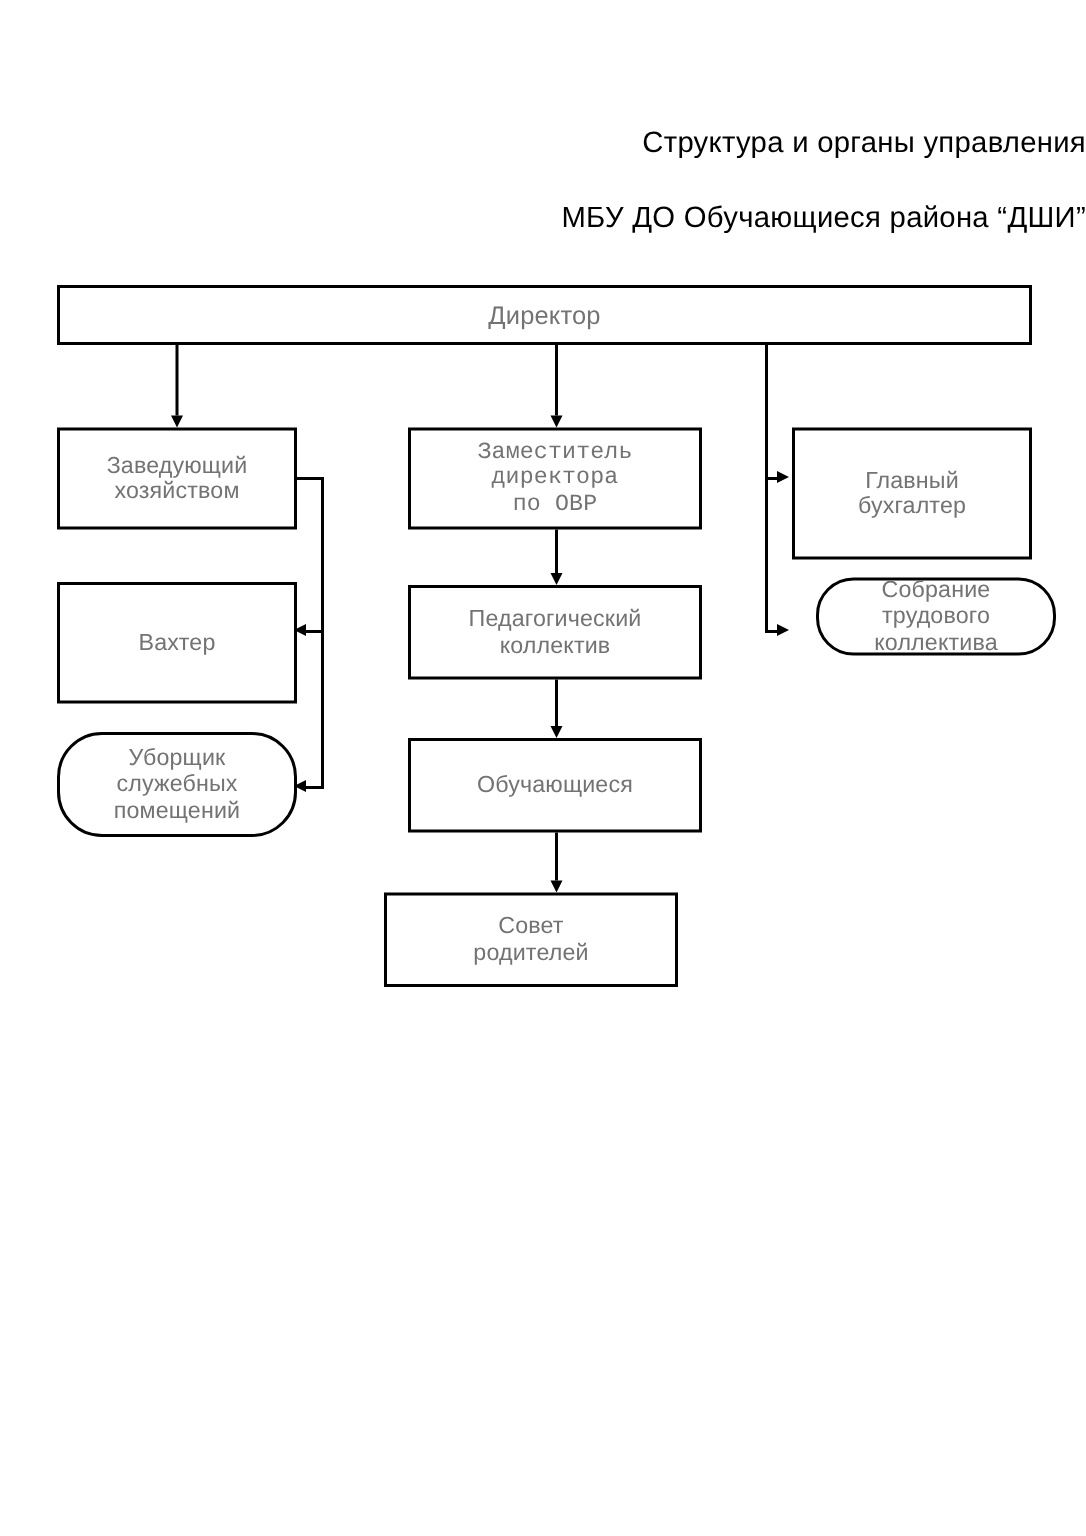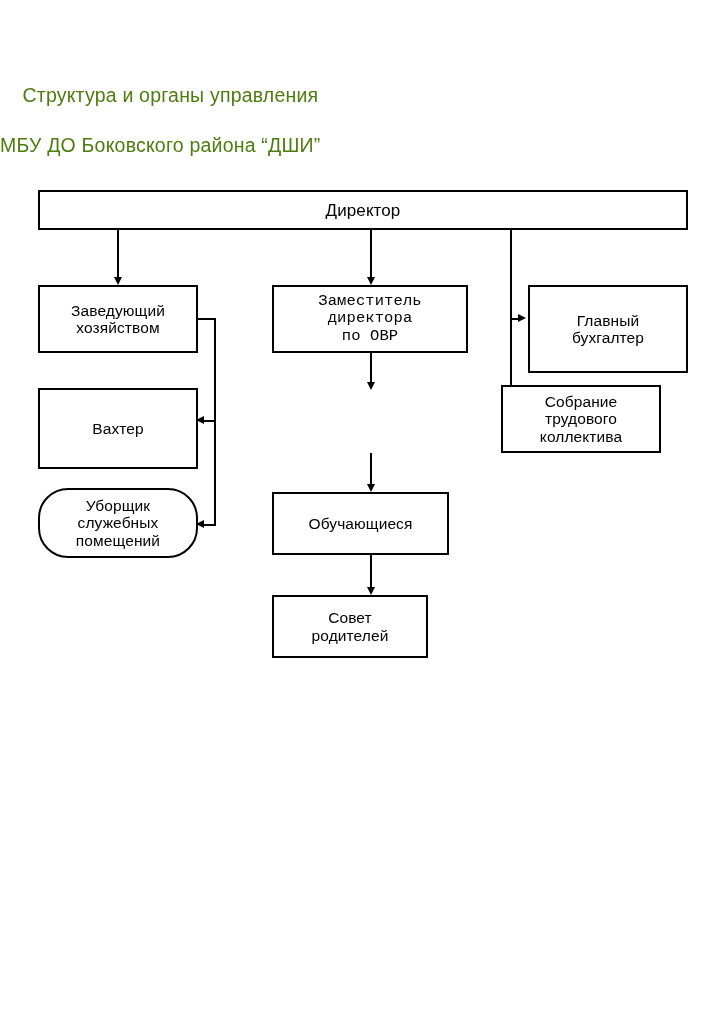--- a/index.html
+++ b/index.html
@@ -20,43 +20,43 @@
     background: #ffffff;
     overflow: hidden;
   }
 
   
   .chart-title {
     position: absolute;
     left: 0;
     top: 58px;
     width: 724px;
-    text-align: left;
+    text-align: right;
     font-size: 19.5px;
     line-height: 25px;
     letter-spacing: 0.2px;
-    color: #4d7c0f;
+    color: #000000;
     white-space: pre;
   }
   .chart-title .line2 { display: block; }
 
   
   .node {
     position: absolute;
     box-sizing: border-box;
     border: 2.6px solid #000000;
     background: #ffffff;
     display: flex;
     align-items: center;
     justify-content: center;
     text-align: center;
     font-size: 15.5px;
     line-height: 17.5px;
     letter-spacing: 0.1px;
-    color: #000000;
+    color: #737373;
     padding: 0 4px;
     white-space: pre-line;
   }
   .node.wide {
     font-size: 17px;
     line-height: 19px;
   }
 
   
   .vline {
@@ -92,21 +92,21 @@
     border-left: 8px solid #000000;
   }
 </style>
 </head>
 <body>
 
 <div id="page">
 
   <div class="chart-title">
     <span>Структура и органы управления</span>
-    <span class="line2">МБУ ДО Боковского района “ДШИ”</span>
+    <span class="line2">МБУ ДО Обучающиеся района “ДШИ”</span>
   </div>
 
   <div class="node wide" style="left:38px; top:190px; width:650px; height:40px;">
     <span>Директор</span>
   </div>
 
   <div class="vline" style="left:117px; top:230px; height:47px;"></div>
   <div class="arrow-down" style="left:113.5px; top:277px;"></div>
 
   <div class="vline" style="left:370px; top:230px; height:47px;"></div>
@@ -142,40 +142,44 @@
 
   <div class="node" style="left:272px; top:285px; width:196px; height:68px;font-family:Liberation Mono, monospace;">
     <span>Заместитель
 директора
 по ОВР</span>
   </div>
 
   <div class="vline" style="left:370px; top:353px; height:29px;"></div>
   <div class="arrow-down" style="left:366.5px; top:382px;"></div>
 
+  <div class="node" style="left:272px; top:390px; width:196px; height:63px;">
+    <span>Педагогический
+коллектив</span>
+  </div>
 
   <div class="vline" style="left:370px; top:453px; height:31px;"></div>
   <div class="arrow-down" style="left:366.5px; top:484px;"></div>
 
-  <div class="node" style="left:272px; top:492px; width:177px; height:63px;">
+  <div class="node" style="left:272px; top:492px; width:196px; height:63px;">
     <span>Обучающиеся</span>
   </div>
 
   <div class="vline" style="left:370px; top:555px; height:32px;"></div>
   <div class="arrow-down" style="left:366.5px; top:587px;"></div>
 
-  <div class="node" style="left:272px; top:595px; width:156px; height:63px;">
+  <div class="node" style="left:256px; top:595px; width:196px; height:63px;">
     <span>Совет
 родителей</span>
   </div>
 
   <div class="node" style="left:528px; top:285px; width:160px; height:88px;">
     <span>Главный
 бухгалтер</span>
   </div>
 
-  <div class="node" style="left:501px; top:385px; width:160px; height:68px;">
+  <div class="node" style="left:544px; top:385px; width:160px; height:52px;border-radius:25px;">
     <span>Собрание
 трудового
 коллектива</span>
   </div>
 
 </div>
 
 </body></html>

